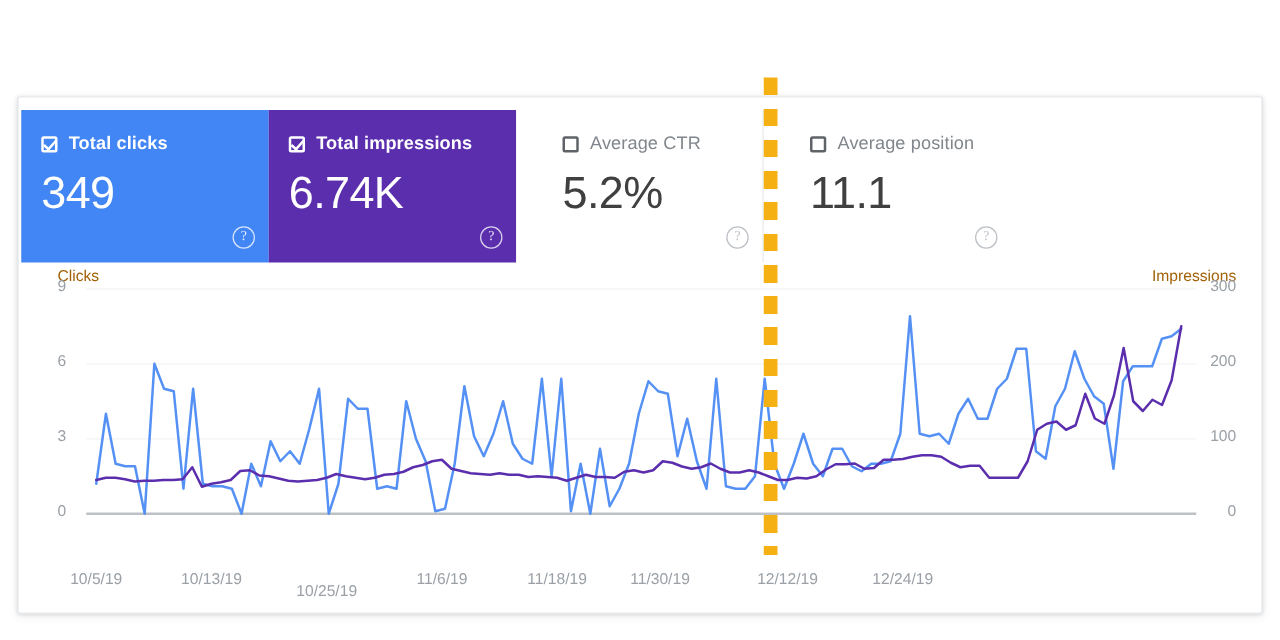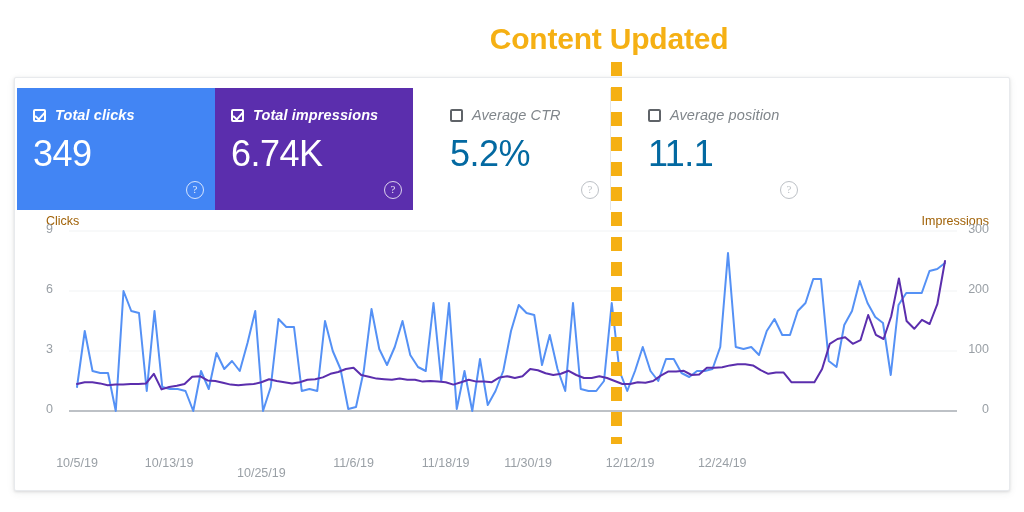--- a/index.html
+++ b/index.html
@@ -98,21 +98,20 @@
     border-right: none;
     background: #5B2EAD;
   }
   .card.inactive { background: #ffffff; padding-left: 37px; }
 
   .card-head {
     display: flex;
     align-items: center;
     gap: 9px;
     height: 18px;
-    font-style: italic;
   }
   .checkbox {
     width: 13px;
     height: 13px;
     border: 2px solid #ffffff;
     border-radius: 2px;
     box-sizing: border-box;
     position: relative;
     flex: 0 0 auto;
   }
@@ -139,21 +138,21 @@
     font-weight: normal;
   }
   .card-value {
     margin-top: 8px;
     font-size: 36px;
     color: #ffffff;
     font-weight: normal;
     letter-spacing: -0.5px;
     line-height: 44px;
   }
-  .card.inactive .card-value { color: #0369a1; }
+  .card.inactive .card-value { color: #404040; }
 
   .help-icon {
     position: absolute;
     right: 11px;
     bottom: 11px;
     width: 16px;
     height: 16px;
     border-radius: 50%;
     border: 1.4px solid rgba(255,255,255,0.78);
     color: rgba(255,255,255,0.88);
@@ -209,21 +208,20 @@
     width: 994px;
     height: 280px;
     overflow: visible;
   }
 </style>
 </head>
 <body>
 
 <div id="stage">
 
-  <div class="annotation-title">Content Updated</div>
 
   <div class="annotation-line"></div>
 
   <div class="panel">
 
     <div class="cards">
 
       <div class="card clicks">
         <div class="card-head">
           <span class="checkbox">

